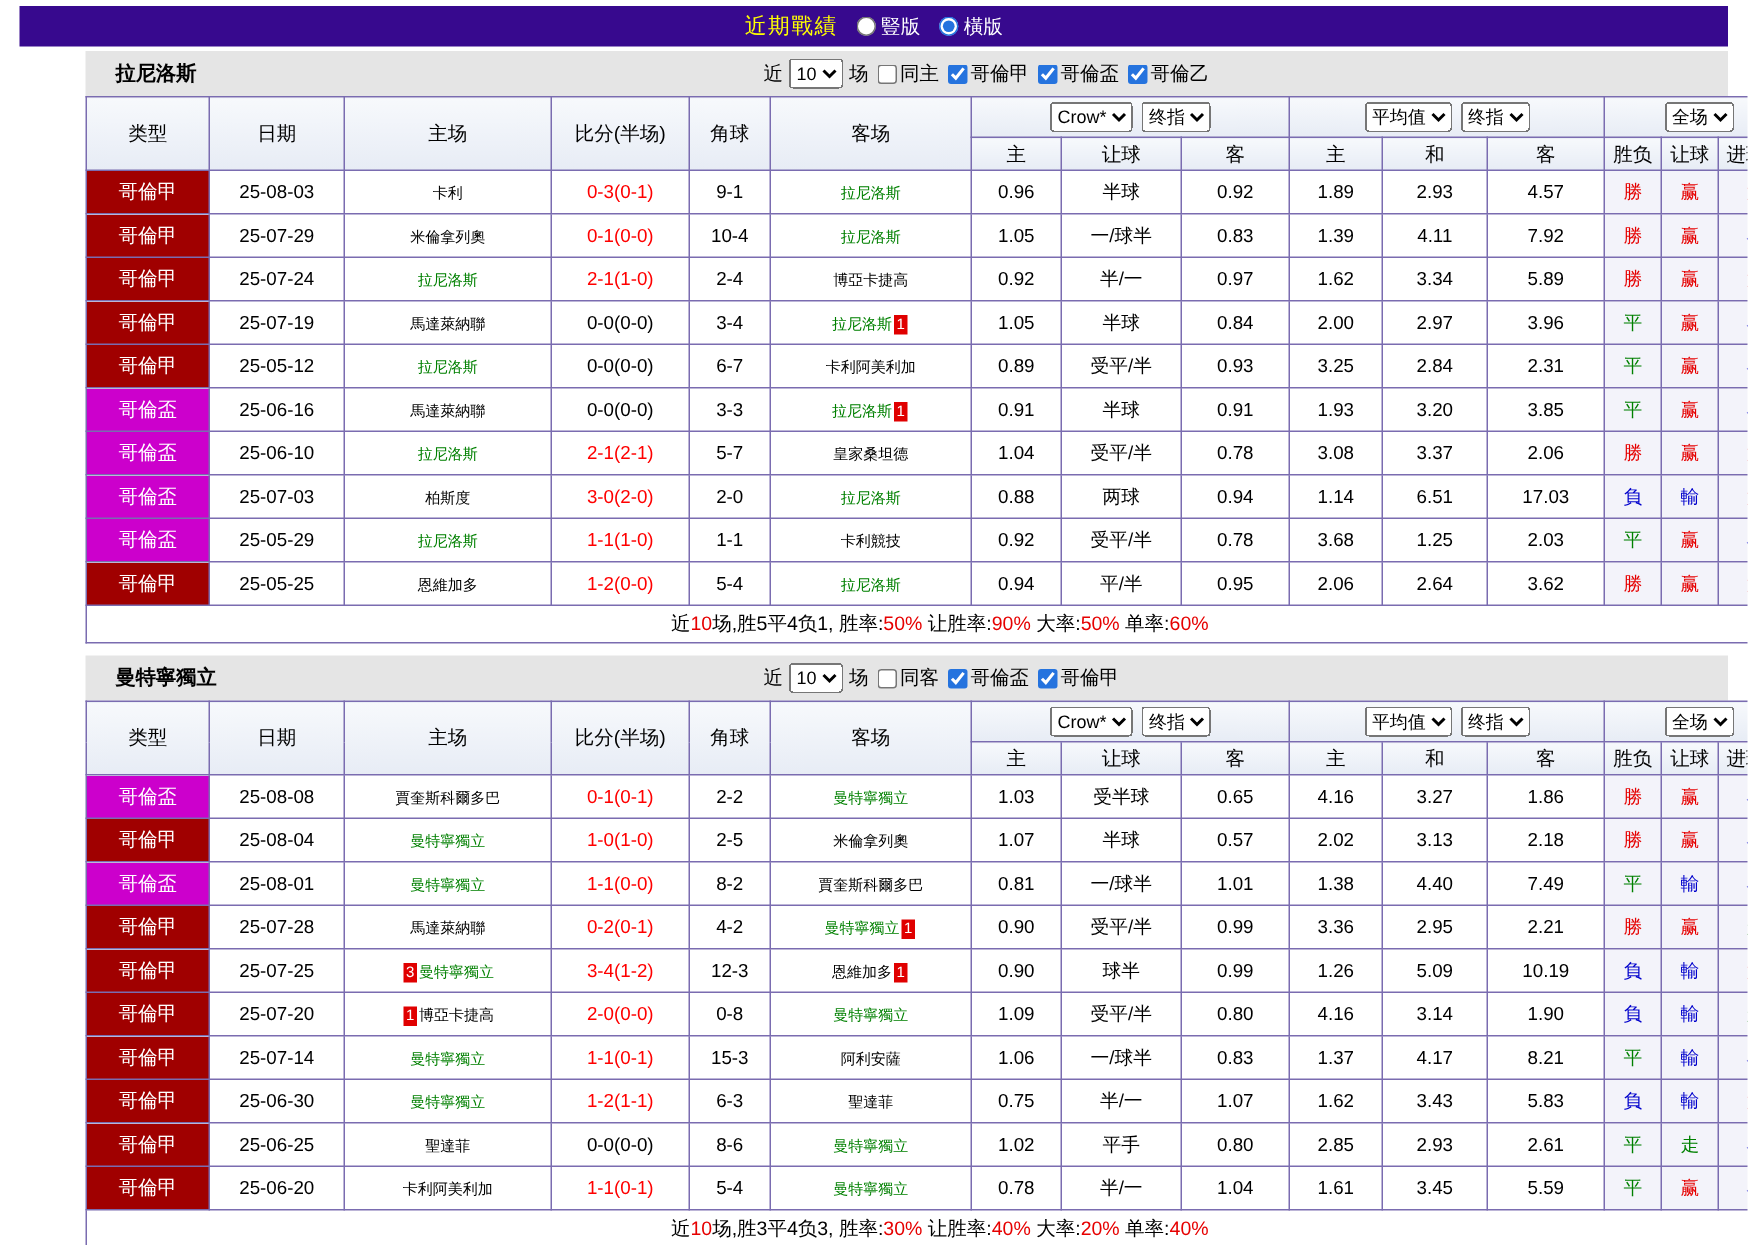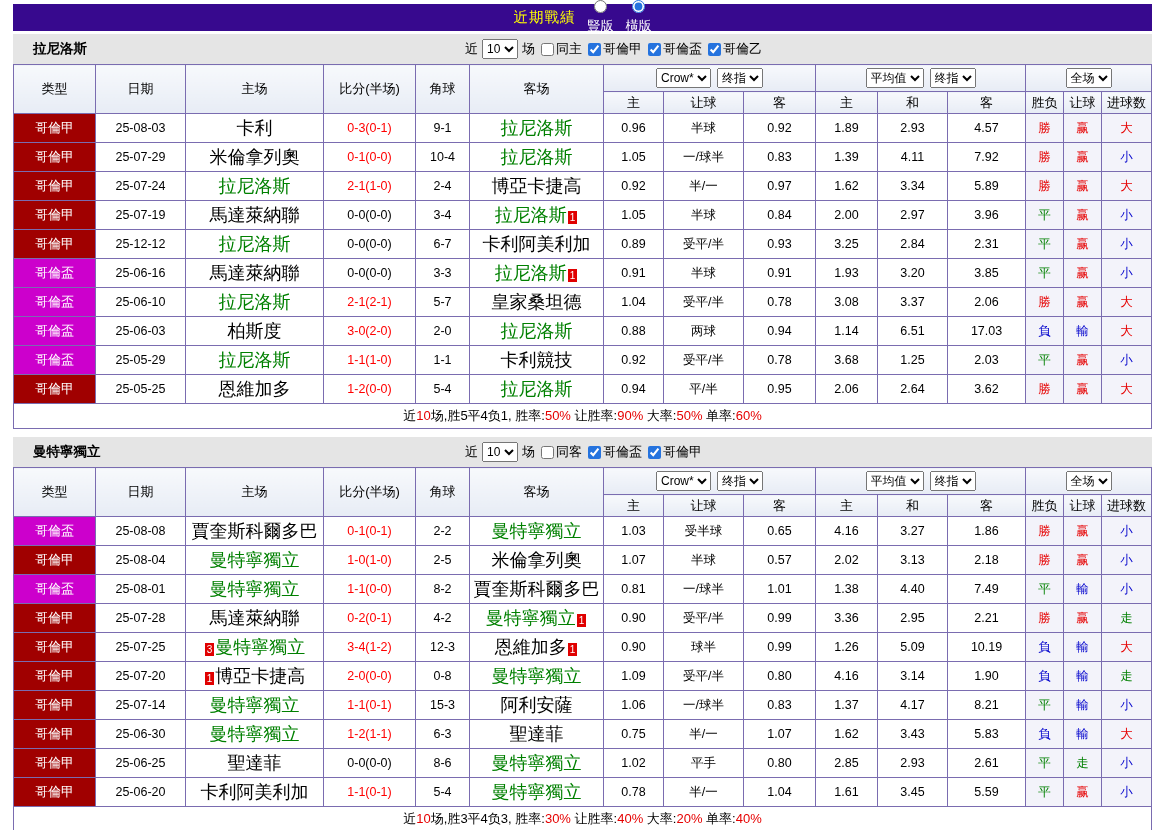--- a/index.html
+++ b/index.html
@@ -1,35 +1,35 @@
 <!DOCTYPE html>
 <html style="--topbar-bg: #37098e; --title-text: #ffff00; --border: #7a6cb0; --band-bg: #e5e5e5; --shade-bg: #f3f3fa; --focus-team: #008000; --red: #e60000; --green: #008000; --blue: #0000cc; --score-red: #ff0000;"><head>
 <meta charset="utf-8">
 <style>
   *{box-sizing:border-box;}
   body{margin:0;background:#fff;color:#000;font-family:"Liberation Sans","DejaVu Sans",sans-serif;}
   .page{width:1165px;padding:4px 13px 0;}
   .topbar{height:27px;background:var(--topbar-bg,#37098e);display:flex;align-items:center;justify-content:center;gap:12px;}
   .topbar .title{color:var(--title-text,#ffff00);font-weight:normal;font-size:14.5px;letter-spacing:1px;}
-  .vm-label{color:#fff;font-size:13px;display:inline-flex;align-items:center;gap:4px;cursor:pointer;flex-direction:column;}
+  .vm-label{color:#fff;font-size:13px;display:inline-flex;align-items:center;gap:4px;cursor:pointer;}
   .vm-label input{margin:0;width:13px;height:13px;accent-color:#2573de;}
-  .section{margin-bottom:8px;}
+  .section{margin-bottom:8px;margin-left:44px;}
   .band{height:30px;background:var(--band-bg,#e5e5e5);display:flex;align-items:center;margin-top:3px;font-size:13px;}
   .band .team-name{width:452px;padding-left:20px;font-weight:bold;font-size:13.5px;}
   .band .controls{display:flex;align-items:center;}
   .count-select{margin:0 4px;font-size:12px;height:20px;}
   .cb{display:inline-flex;align-items:center;margin-left:6px;cursor:pointer;}
   .cb input{margin:0 2px 0 0;width:13px;height:13px;accent-color:#2573de;}
   table{border-collapse:collapse;table-layout:fixed;width:1139px;}
   th,td{border:1px solid var(--border,#7a6cb0);text-align:center;padding:0 2px;overflow:hidden;white-space:nowrap;font-size:12.5px;height:29px;}
   thead th{background:linear-gradient(#f7f9fc,#e7ecf5);font-weight:normal;font-size:13px;height:27px;}
   thead tr.sub th{height:22px;}
   .hdr-select{font-size:12px;height:20px;margin:0 3px;max-width:92px;}
   td.league{color:#fff;font-size:13px;}
-  .team{font-size:18px;}
+  .team{font-size:10px;}
   .team.focus{color:var(--focus-team,#008000);}
   .badge{display:inline-block;background:#e00000;color:#fff;font-size:10px;line-height:13px;padding:0 2px;margin:0 1px;}
   td.score-red{color:var(--score-red,#ff0000);}
   td.shade{background:var(--shade-bg,#f3f3fa);}
   .c-red{color:var(--red,#e60000);}
   .c-green{color:var(--green,#008000);}
   .c-blue{color:var(--blue,#0000cc);}
   tfoot td{font-size:13px;height:25px;background:#fff;}
 </style>
 </head>
@@ -179,21 +179,21 @@
               <td>0.84</td>
               <td>2.00</td>
               <td>2.97</td>
               <td>3.96</td>
               <td class="shade c-green">平</td>
               <td class="shade c-red">赢</td>
               <td class="shade c-blue">小</td>
             </tr>
             <tr>
               <td class="league" style="background: rgb(160, 0, 0);">哥倫甲</td>
-              <td>25-12-12</td>
+              <td>25-05-12</td>
               <td><span class="team focus">拉尼洛斯</span></td>
               <td class="">0-0(0-0)</td>
               <td>6-7</td>
               <td><span class="team">卡利阿美利加</span></td>
               <td>0.89</td>
               <td>受平/半</td>
               <td>0.93</td>
               <td>3.25</td>
               <td>2.84</td>
               <td>2.31</td>
@@ -230,21 +230,21 @@
               <td>0.78</td>
               <td>3.08</td>
               <td>3.37</td>
               <td>2.06</td>
               <td class="shade c-red">勝</td>
               <td class="shade c-red">赢</td>
               <td class="shade c-red">大</td>
             </tr>
             <tr>
               <td class="league" style="background: rgb(204, 0, 204);">哥倫盃</td>
-              <td>25-06-03</td>
+              <td>25-07-03</td>
               <td><span class="team">柏斯度</span></td>
               <td class="score-red">3-0(2-0)</td>
               <td>2-0</td>
               <td><span class="team focus">拉尼洛斯</span></td>
               <td>0.88</td>
               <td>两球</td>
               <td>0.94</td>
               <td>1.14</td>
               <td>6.51</td>
               <td>17.03</td>

